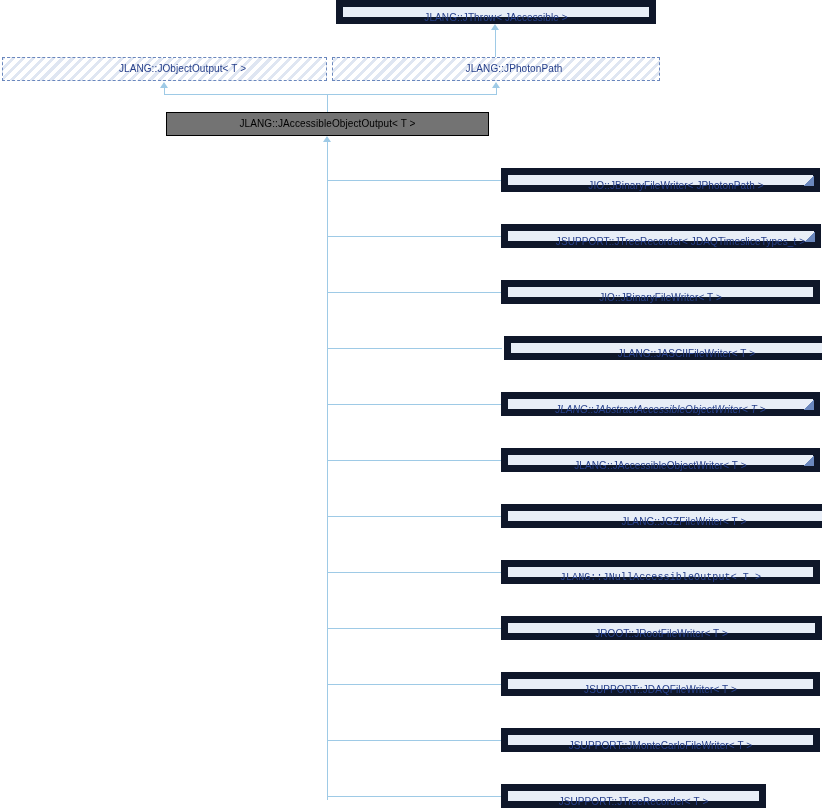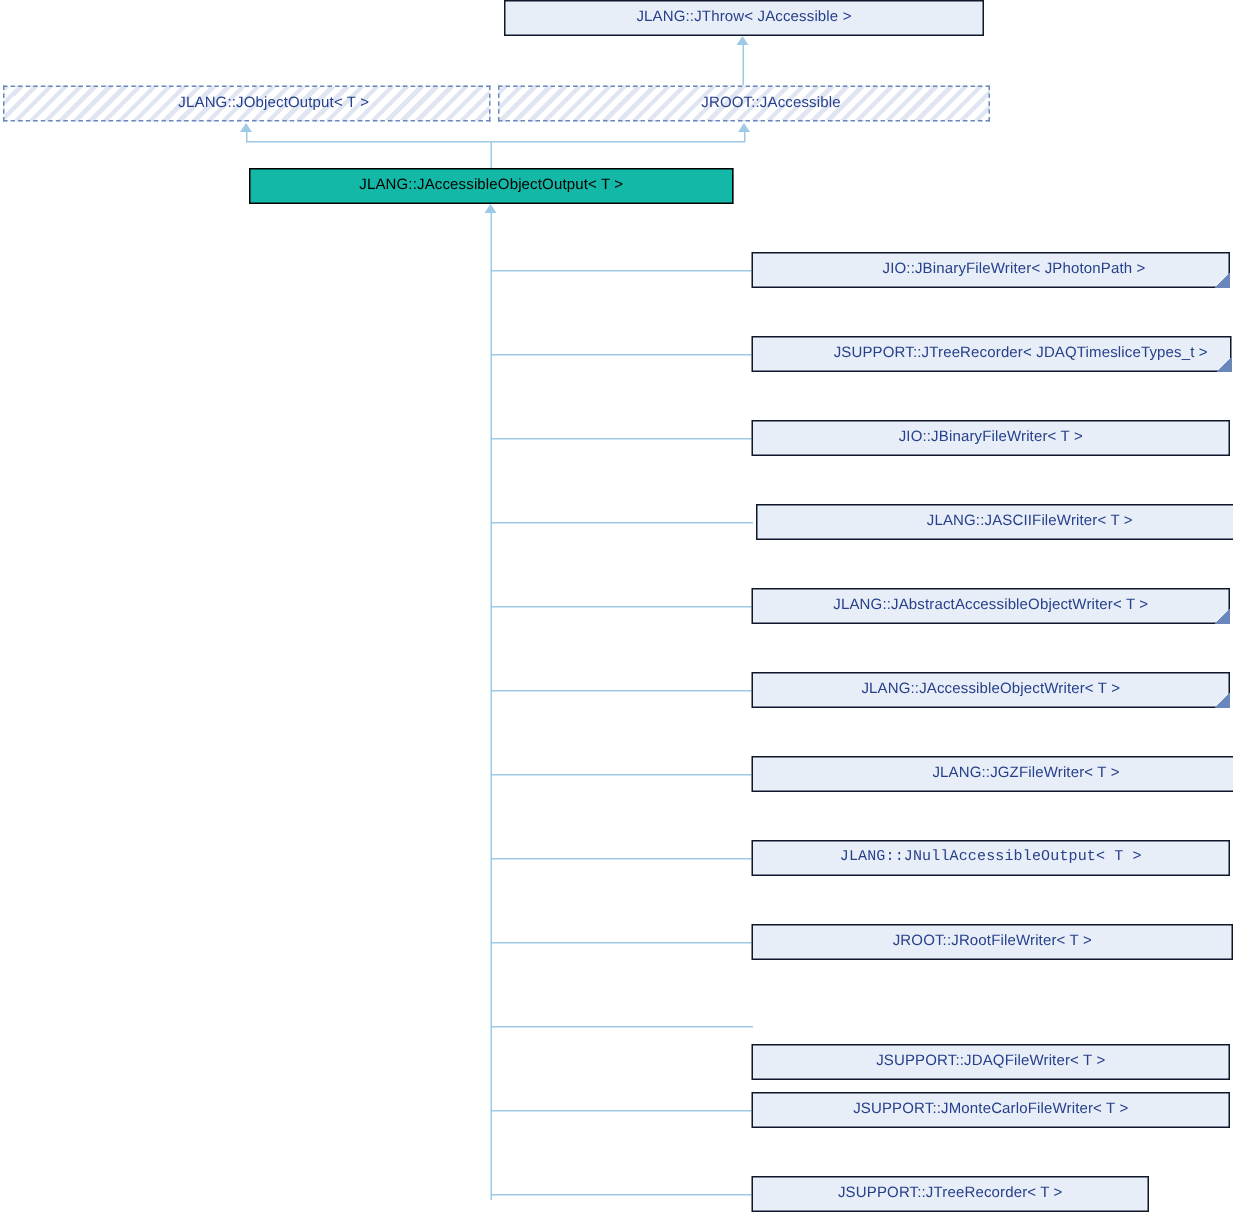--- a/index.html
+++ b/index.html
@@ -26,34 +26,34 @@
   .node {
     position: absolute;
     box-sizing: border-box;
     height: 24px;
     line-height: 22px;
     text-align: center;
     white-space: nowrap;
     font-size: 10px;
     color: #27408b;
     background: #e8eef7;
-    border: 1px solid #0f172a;
+    border: 7px solid #0f172a;
     letter-spacing: 0.1px;
     overflow: visible;
   }
   .node .lbl {
     display: block;
     width: 100%;
     height: 100%;
     line-height: 22px;
   }
 
   
   .node.current {
-    background: #14b8a6;
+    background: #737373;
     border: 1px solid #000000;
     color: #000000;
   }
 
   
   .node.abstract {
     border: 1px dashed #6a87bd;
     background-color: #fbfcfe;
     background-image: repeating-linear-gradient(
       -45deg,
@@ -133,55 +133,55 @@
   <div class="hline" style="left:327px; top:796px; width:175px;"></div>
 
   <div class="node" style="left:336px; top:0px; width:320px;">
     <span class="lbl">JLANG::JThrow&lt; JAccessible &gt;</span>
   </div>
 
   <div class="node abstract" style="left:2px; top:57px; width:325px;">
     <span class="lbl">JLANG::JObjectOutput&lt; T &gt;</span>
   </div>
   <div class="node abstract" style="left:332px; top:57px; width:328px;">
-    <span class="lbl">JROOT::JAccessible</span>
+    <span class="lbl">JLANG::JPhotonPath</span>
   </div>
 
   <div class="node current" style="left:166px; top:112px; width:323px;">
     <span class="lbl">JLANG::JAccessibleObjectOutput&lt; T &gt;</span>
   </div>
 
   <div class="node folded" style="left:501px; top:168px; width:319px;padding-left:31px;">
     <span class="lbl">JIO::JBinaryFileWriter&lt; JPhotonPath &gt;</span>
   </div>
   <div class="node folded" style="left:501px; top:224px; width:320px;padding-left:39px;">
     <span class="lbl">JSUPPORT::JTreeRecorder&lt; JDAQTimesliceTypes_t &gt;</span>
   </div>
   <div class="node" style="left:501px; top:280px; width:319px;">
     <span class="lbl">JIO::JBinaryFileWriter&lt; T &gt;</span>
   </div>
   <div class="node" style="left:504px; top:336px; width:365px;">
     <span class="lbl">JLANG::JASCIIFileWriter&lt; T &gt;</span>
   </div>
-  <div class="node folded" style="left:501px; top:392px; width:319px;">
+  <div class="node folded" style="left:501px; top:392px; width:319px;font-style:italic;">
     <span class="lbl">JLANG::JAbstractAccessibleObjectWriter&lt; T &gt;</span>
   </div>
   <div class="node folded" style="left:501px; top:448px; width:319px;">
     <span class="lbl">JLANG::JAccessibleObjectWriter&lt; T &gt;</span>
   </div>
   <div class="node" style="left:501px; top:504px; width:366px;">
     <span class="lbl">JLANG::JGZFileWriter&lt; T &gt;</span>
   </div>
   <div class="node" style="left:501px; top:560px; width:319px;font-family:Liberation Mono, monospace;">
     <span class="lbl">JLANG::JNullAccessibleOutput&lt; T &gt;</span>
   </div>
   <div class="node" style="left:501px; top:616px; width:321px;">
     <span class="lbl">JROOT::JRootFileWriter&lt; T &gt;</span>
   </div>
-  <div class="node" style="left:501px; top:672px; width:319px;margin-top:24px;">
+  <div class="node" style="left:501px; top:672px; width:319px;">
     <span class="lbl">JSUPPORT::JDAQFileWriter&lt; T &gt;</span>
   </div>
   <div class="node" style="left:501px; top:728px; width:319px;">
     <span class="lbl">JSUPPORT::JMonteCarloFileWriter&lt; T &gt;</span>
   </div>
   <div class="node" style="left:501px; top:784px; width:265px;">
     <span class="lbl">JSUPPORT::JTreeRecorder&lt; T &gt;</span>
   </div>
 
 </div>

